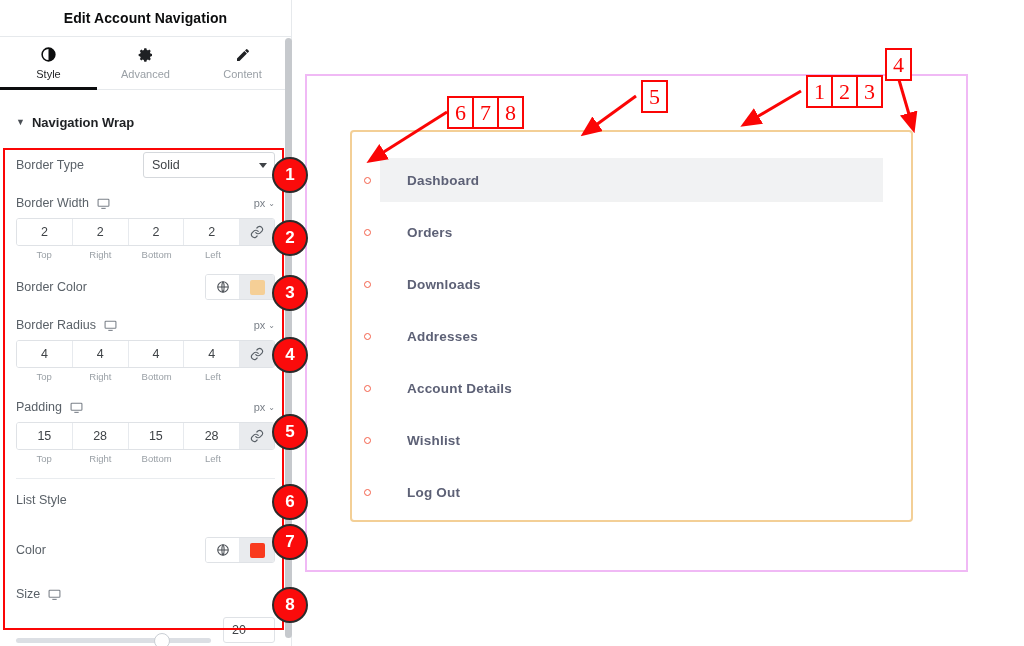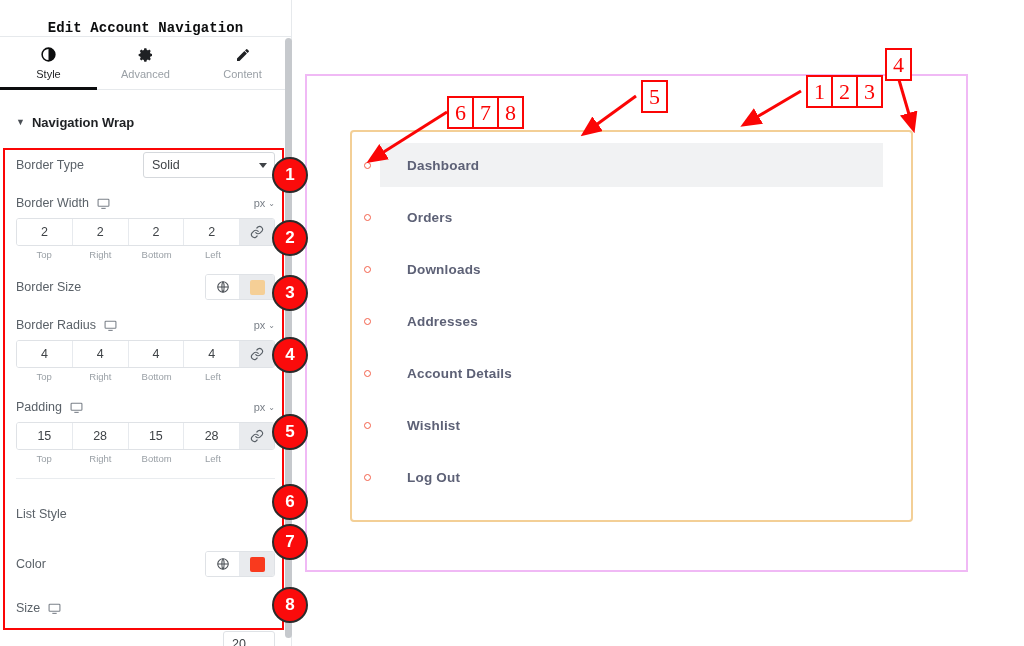--- a/index.html
+++ b/index.html
@@ -12,23 +12,22 @@
   #root { position: relative; width: 1024px; height: 646px; }
 
   
   .panel {
     position: absolute; left: 0; top: 0;
     width: 292px; height: 646px;
     background: #ffffff;
     border-right: 1px solid #e6e9ec;
   }
   .panel-header {
-    height: 37px; display: flex; align-items: flex-end; justify-content: center;
+    height: 37px; display: flex; align-items: center; justify-content: center;
     border-bottom: 1px solid #e6e9ec;
-    font-family: Liberation Mono, monospace;
   }
   .panel-title {
     font-size: 14px; font-weight: bold; color: #0c0d0e; letter-spacing: .1px;
   }
   .tabs {
     display: flex; height: 53px; border-bottom: 1px solid #e6e9ec;
   }
   .tab {
     flex: 1; display: flex; flex-direction: column; align-items: center;
     justify-content: center; gap: 5px; position: relative; cursor: pointer;
@@ -134,21 +133,21 @@
 
   
   .purple-box {
     position: absolute; left: 305px; top: 74px; width: 663px; height: 498px;
     border: 2px solid #f0b9f5;
   }
   .orange-box {
     position: absolute; left: 350px; top: 130px; width: 563px; height: 392px;
     border: 2px solid #f3cf96; border-radius: 4px; background: #fff;
   }
-  .nav-list { padding: 11px 28px; }
+  .nav-list { padding: 11px 28px; margin-top: 15px; }
   .nav-item {
     height: 44px; display: flex; align-items: center; position: relative;
   }
   .nav-item.active { background: #f1f2f3; }
   .bullet {
     position: absolute; left: -16px; width: 7px; height: 7px; border-radius: 50%;
     border: 1.3px solid #f4614b;
   }
   .nav-label {
     font-size: 13.5px; font-weight: bold; color: #5d6176; padding-left: 27px;
@@ -262,21 +261,21 @@
       </div>
       <div class="dim-labels">
         <div class="dim-lbl">Top</div>
         <div class="dim-lbl">Right</div>
         <div class="dim-lbl">Bottom</div>
         <div class="dim-lbl">Left</div>
         <div class="pad-sp"></div>
       </div>
 
       <div class="row" style="margin-top:12px;">
-        <span class="row-label">Border Size</span>
+        <span class="row-label">Border Color</span>
         <span class="spacer"></span>
         <div class="color-ctl">
           <div class="globe-btn">
             <svg width="14" height="14" viewBox="0 0 24 24" fill="none" stroke="#4a4f55" stroke-width="1.8">
               <circle cx="12" cy="12" r="9"></circle>
                 <path d="M3 12h18M12 3c2.6 2.8 2.6 15.2 0 18M12 3c-2.6 2.8-2.6 15.2 0 18"></path>
             </svg>
           </div>
           <div class="swatch-btn">
             <span class="swatch" id="sw-border" style="background: rgb(245, 207, 150);"></span>
@@ -347,21 +346,21 @@
       <div class="dim-labels">
         <div class="dim-lbl">Top</div>
         <div class="dim-lbl">Right</div>
         <div class="dim-lbl">Bottom</div>
         <div class="dim-lbl">Left</div>
         <div class="pad-sp"></div>
       </div>
 
       <div class="divider"></div>
 
-      <div class="row" style="margin-top:20px;">
+      <div class="row" style="margin-top:6px;">
         <span class="row-label">List Style</span>
         <span class="spacer"></span>
       </div>
 
       <div class="row" style="margin-top:20px;">
         <span class="row-label">Color</span>
         <span class="spacer"></span>
         <div class="color-ctl">
           <div class="globe-btn">
             <svg width="14" height="14" viewBox="0 0 24 24" fill="none" stroke="#4a4f55" stroke-width="1.8">

